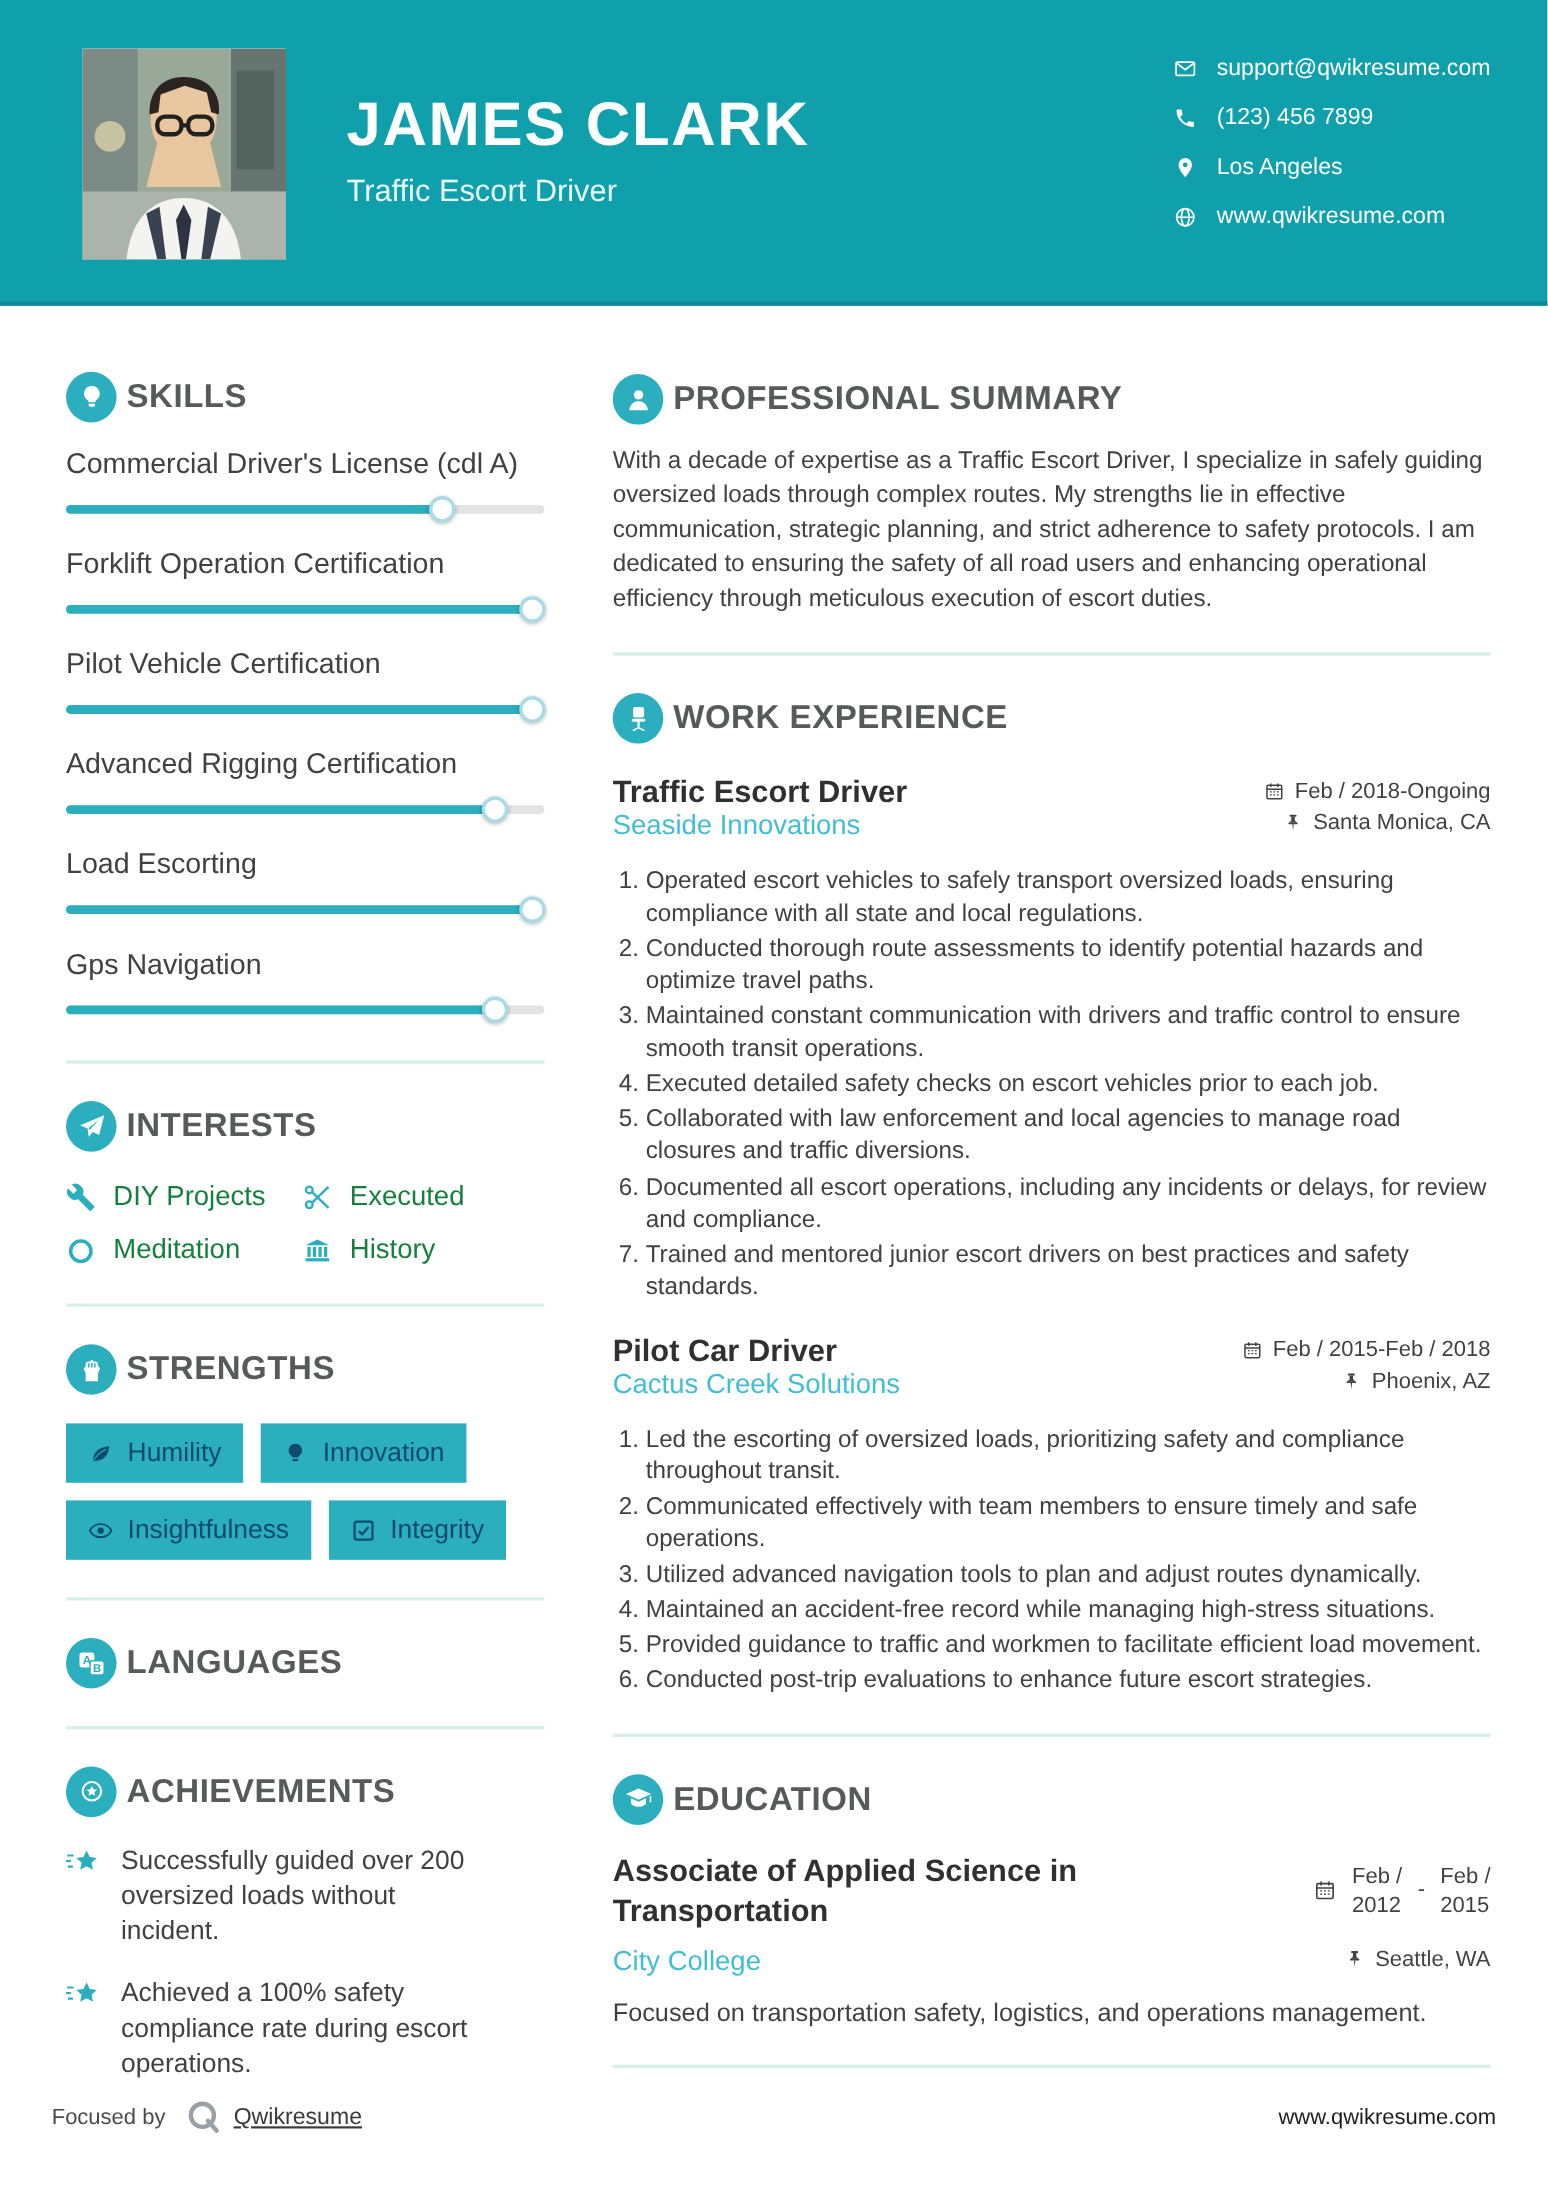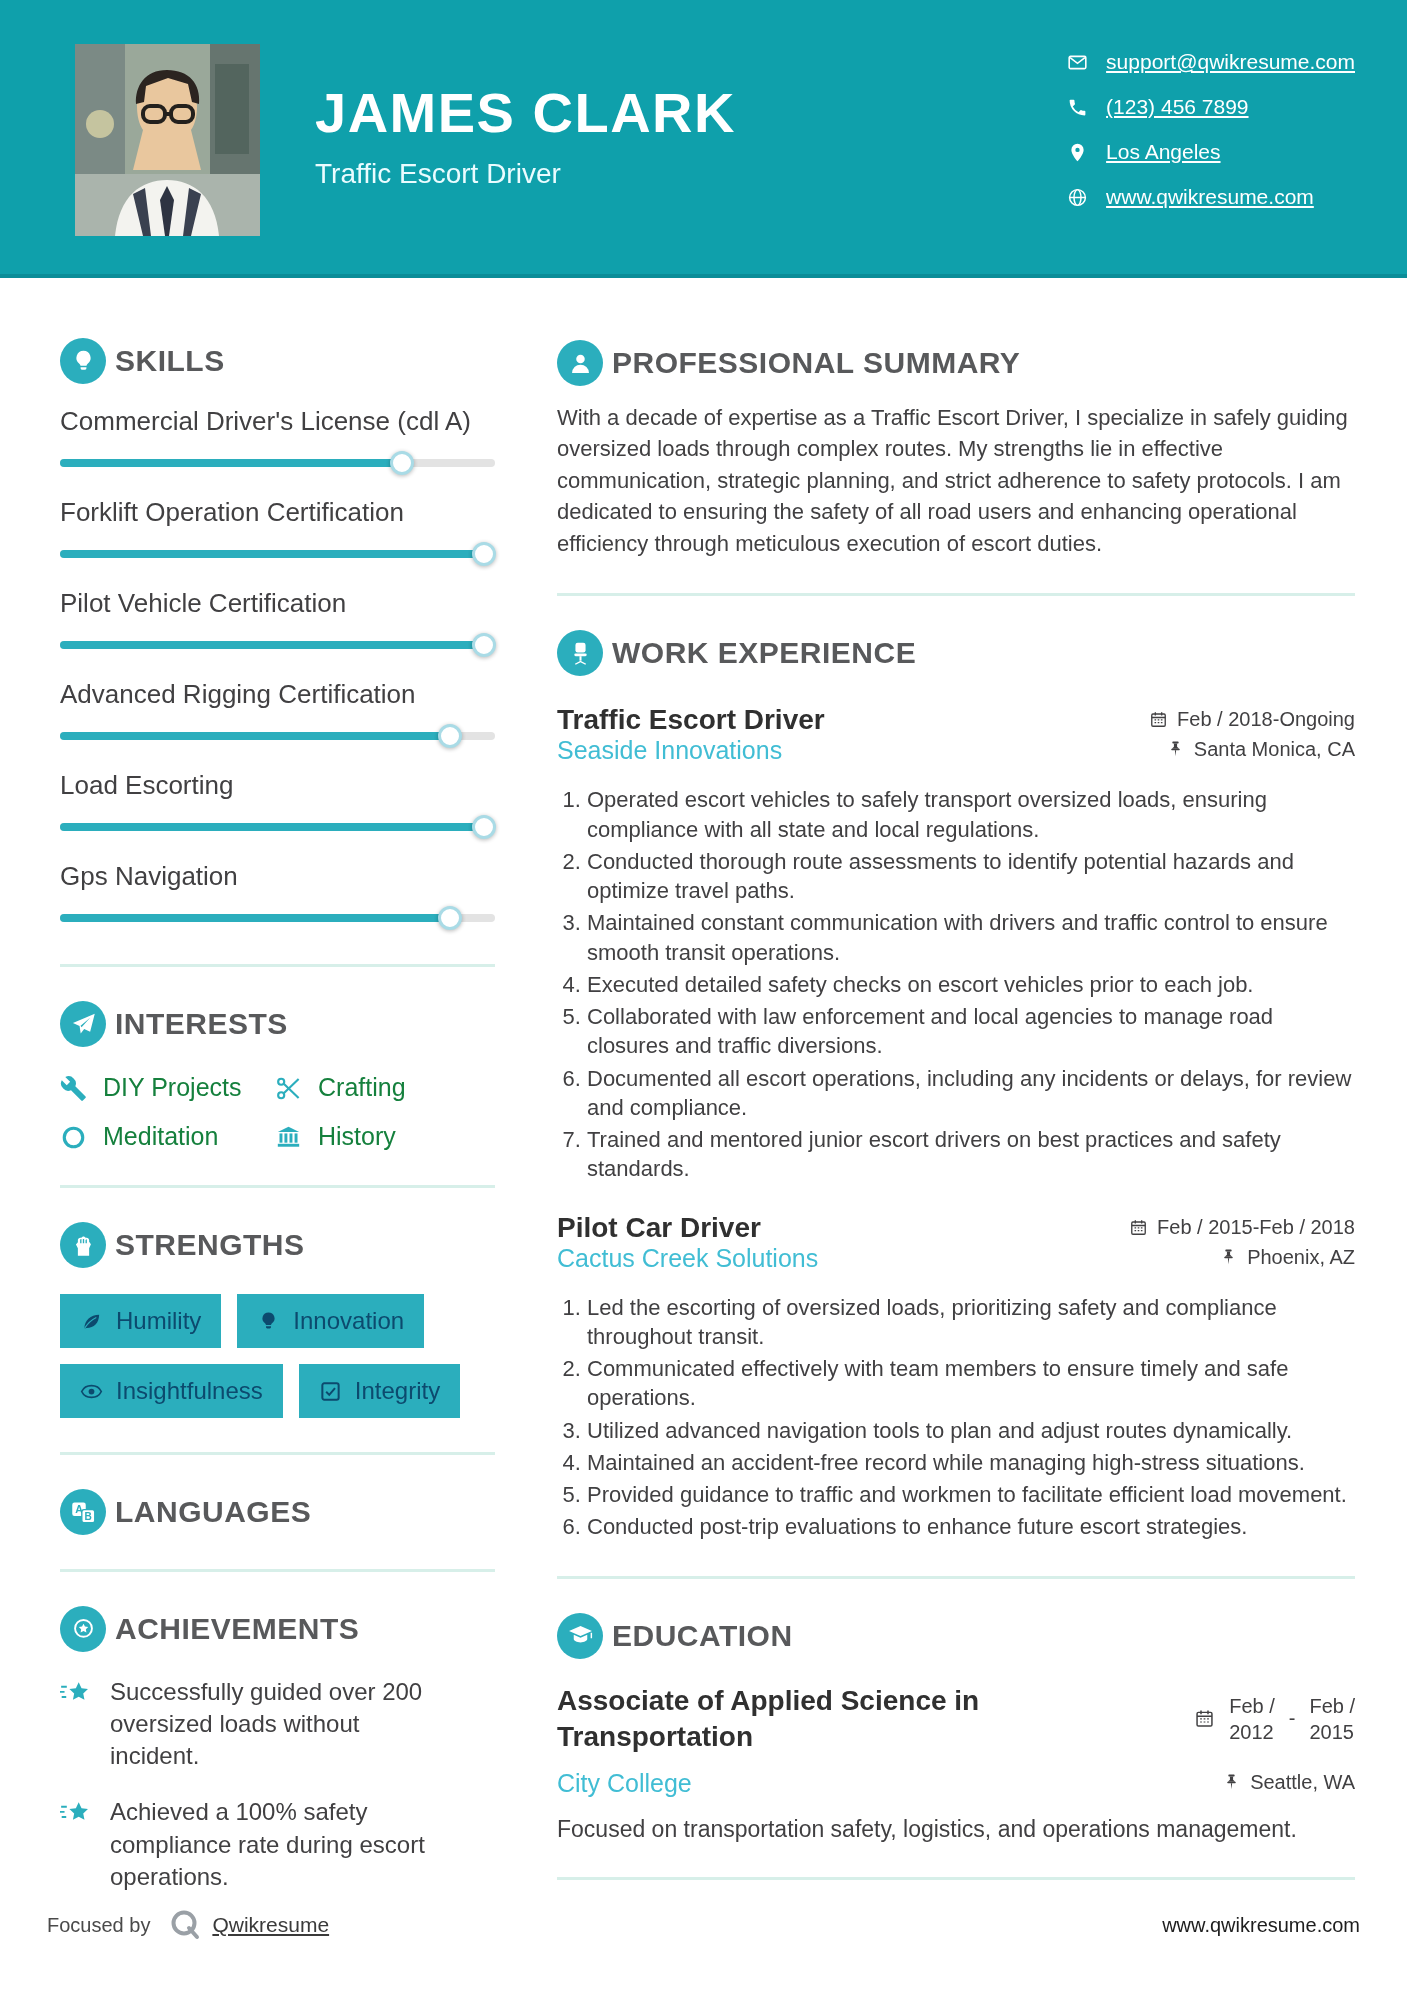--- a/index.html
+++ b/index.html
@@ -11,21 +11,21 @@
   
   .banner { height:278px; background:var(--banner,#0FA0AB); border-bottom:4px solid #0b8d98;
             display:flex; align-items:center; position:relative; }
   .photo { width:185px; height:192px; margin-left:75px; margin-top:6px; background:#cfd6cf; overflow:hidden;
            flex:0 0 auto; position:relative; }
   .photo svg { width:100%; height:100%; display:block; }
   .name-block { margin-left:55px; }
   .name { color:#fff; font-size:56px; font-weight:800; letter-spacing:1.5px; line-height:1.05; }
   .job-title { color:#eafcff; font-size:28px; margin-top:16px; font-weight:400; }
   .contact { position:absolute; right:52px; top:50px; display:flex; flex-direction:column; gap:21px; }
-  .contact-row { display:flex; align-items:center; gap:18px; color:#fff; font-size:21px;text-decoration:underline; }
+  .contact-row { display:flex; align-items:center; gap:18px; color:#fff; font-size:21px; }
   .contact-row .cicon { width:21px; height:21px; display:inline-flex; color:#fff; flex:0 0 auto; }
   .cicon svg { width:100%; height:100%; }
 
   
   .content { display:flex; align-items:flex-start; }
   .col-left  { width:435px; margin-left:60px; padding-top:60px; flex:0 0 auto; }
   .col-right { width:798px; margin-left:62px; padding-top:62px; flex:0 0 auto; }
 
   .sec-head { display:flex; align-items:center; gap:9px; }
   .sec-circle { width:46px; height:46px; border-radius:50%; background:var(--accent,#2BAEBD);
@@ -248,21 +248,21 @@
             <span>DIY Projects</span>
           </div>
           <div class="int-item">
             <span class="iicon">
               <svg viewBox="0 0 24 24" fill="none" stroke="currentColor" stroke-width="1.9">
                 <circle cx="5.5" cy="6" r="2.7"></circle>
                 <circle cx="5.5" cy="18" r="2.7"></circle>
                 <path d="M7.8 7.8 21 20.5M7.8 16.2 21 3.5"></path>
               </svg>
             </span>
-            <span>Crafting</span>
+            <span>Executed</span>
           </div>
           <div class="int-item">
             <span class="iicon">
               <svg viewBox="0 0 24 24" fill="none" stroke="currentColor" stroke-width="2.8">
                 <circle cx="12" cy="12" r="8.2"></circle>
               </svg>
             </span>
             <span>Meditation</span>
           </div>
           <div class="int-item">

